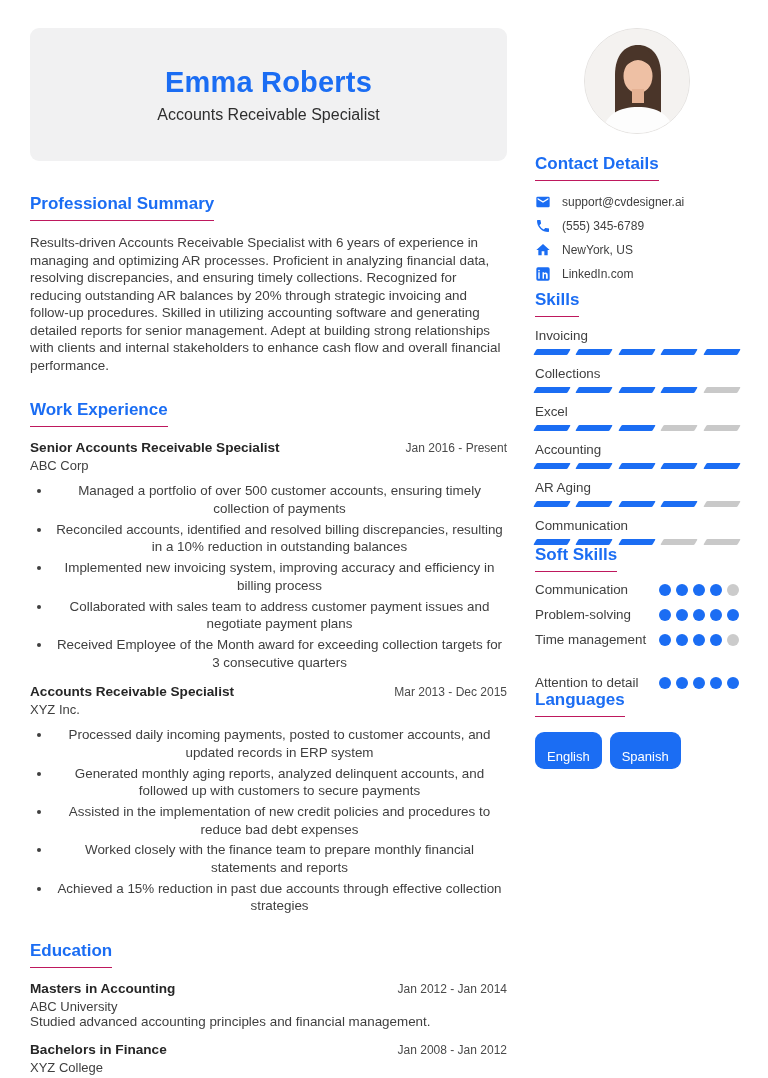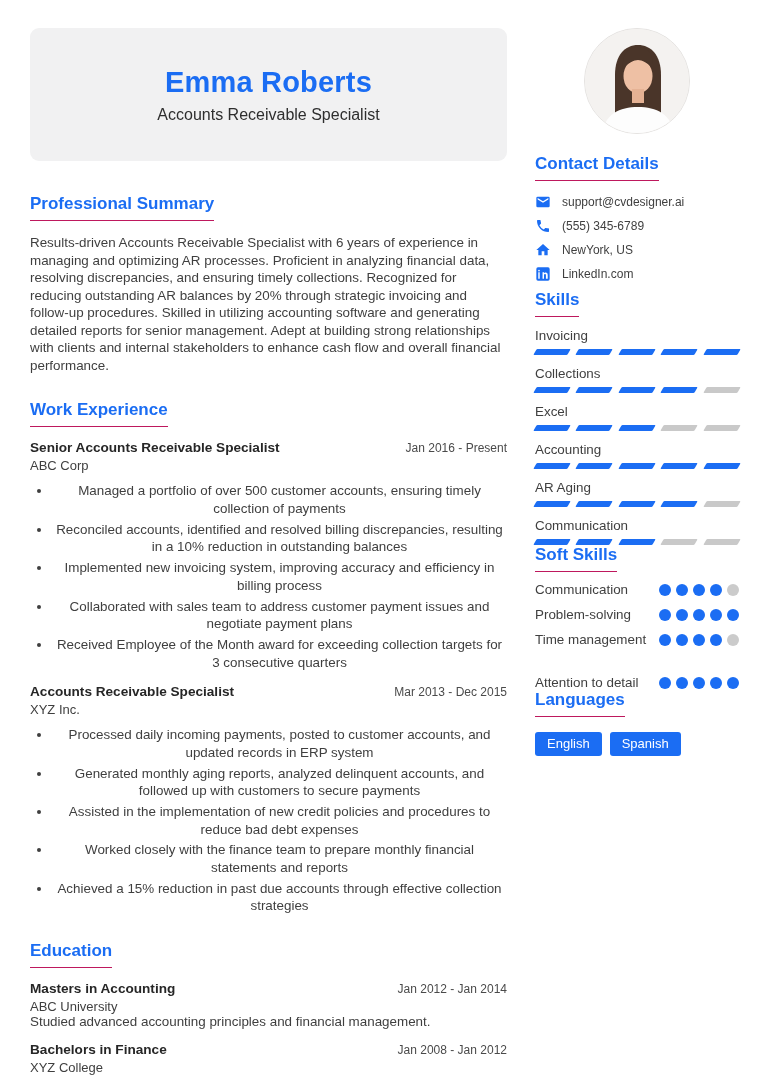--- a/index.html
+++ b/index.html
@@ -68,21 +68,21 @@
   .soft-row { display:flex; justify-content:space-between; align-items:center; margin-top:10px; }
   .soft-label { font-size:13.4px; }
   .dots { display:flex; gap:5px; }
   .dot { width:12px; height:12px; border-radius:50%; background:#cbcbcb; }
   .dot.on { background:var(--accent); }
   .soft-row.spaced { margin-top:28px; }
 
   .lang-pills { display:flex; gap:8px; margin-top:15px; }
   .pill {
     background:var(--accent); color:#fff; border:none; font-family:inherit;
-    font-size:13px; padding:4px 12px 5px; border-radius:3px; cursor:pointer;
+    font-size:13px; padding:17px 12px 5px; border-radius:9px; cursor:pointer;
   }
 </style>
 </head>
 <body>
 
 <div class="page">
 
   <div class="main">
 
     <div class="header-box">

